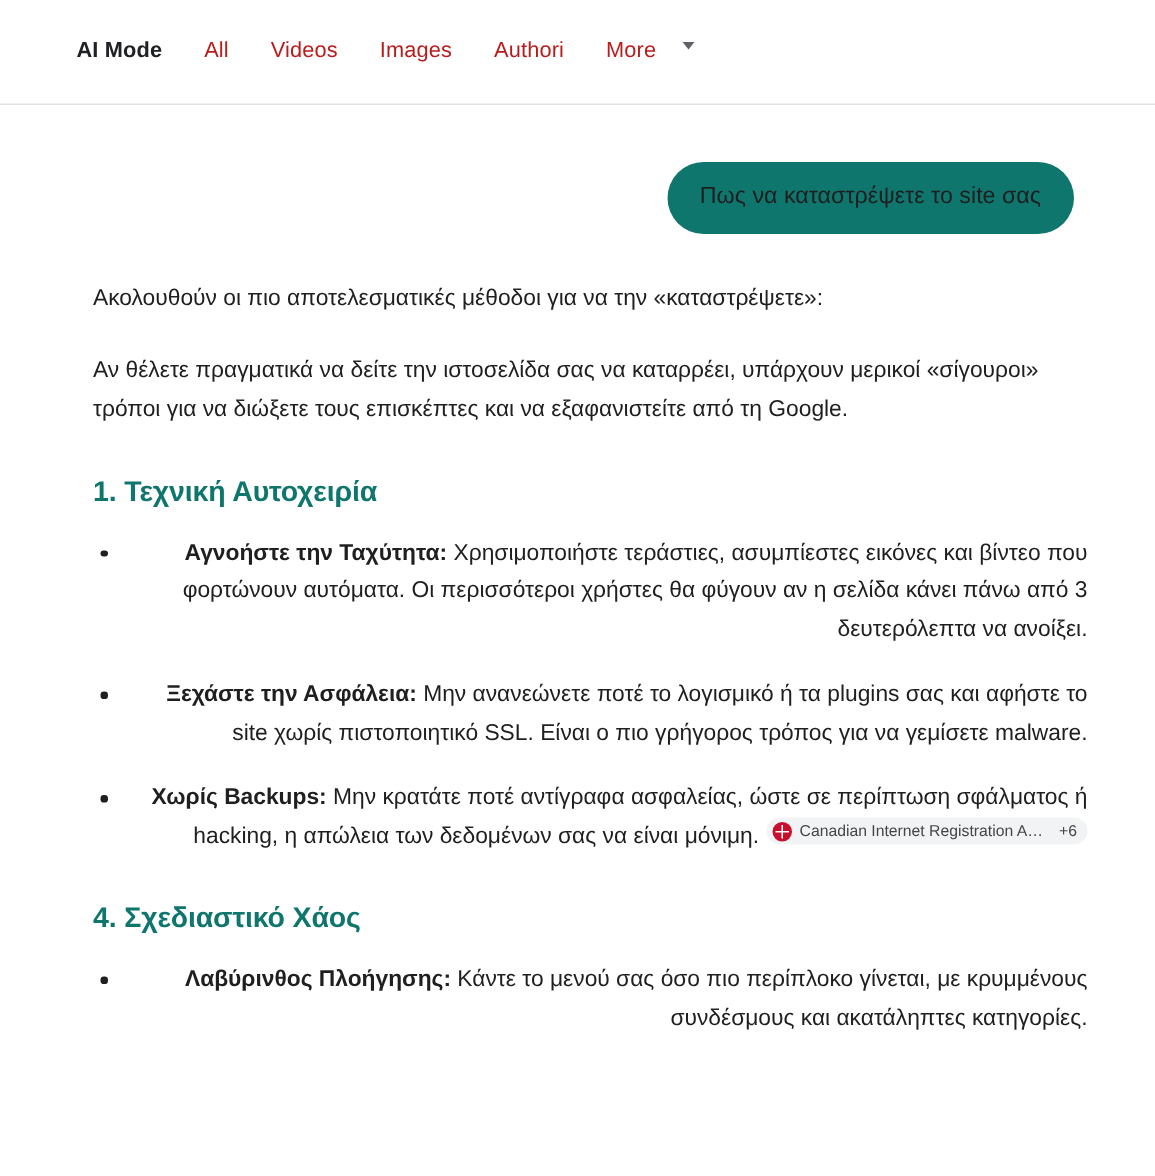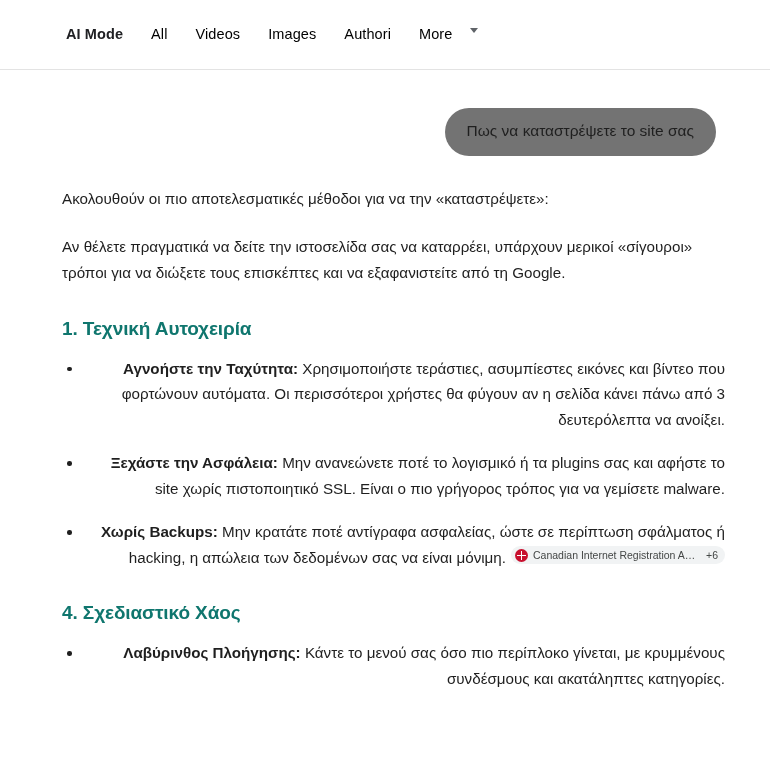--- a/index.html
+++ b/index.html
@@ -20,31 +20,31 @@
   
   .nav {
     position: relative;
     height: 70px;
     box-sizing: border-box;
     border-bottom: 1px solid #e3e3e3;
     background: #ffffff;
   }
   .nav-inner {
     position: absolute;
-    left: 66px;
+    left: 51px;
     bottom: 0;
     height: 70px;
     display: flex;
     align-items: center;
     gap: 0;
   }
   .nav-tab {
     font-size: 14.5px;
     line-height: 1;
-    color: #000000;
+    color: #b91c1c;
     padding: 0 18px 0 0;
     margin-right: 10px;
     white-space: nowrap;
     cursor: pointer;
     background: none;
     border: none;
     font-family: inherit;
     letter-spacing: 0.1px;
   }
   .nav-tab:first-child { padding-left: 0; }
@@ -71,21 +71,21 @@
   .conversation {
     padding: 0 0 0 0;
   }
 
   .query-row {
     display: flex;
     justify-content: flex-end;
     padding: 38px 54px 0 0;
   }
   .query-bubble {
-    background: #737373;
+    background: #0f766e;
     border-radius: 24px;
     padding: 13px 22px 14px 22px;
     font-size: 15.5px;
     line-height: 1.35;
     color: #1f1f1f;
     max-width: 540px;
   }
 
   .answer {
     padding: 30px 45px 0 62px;

